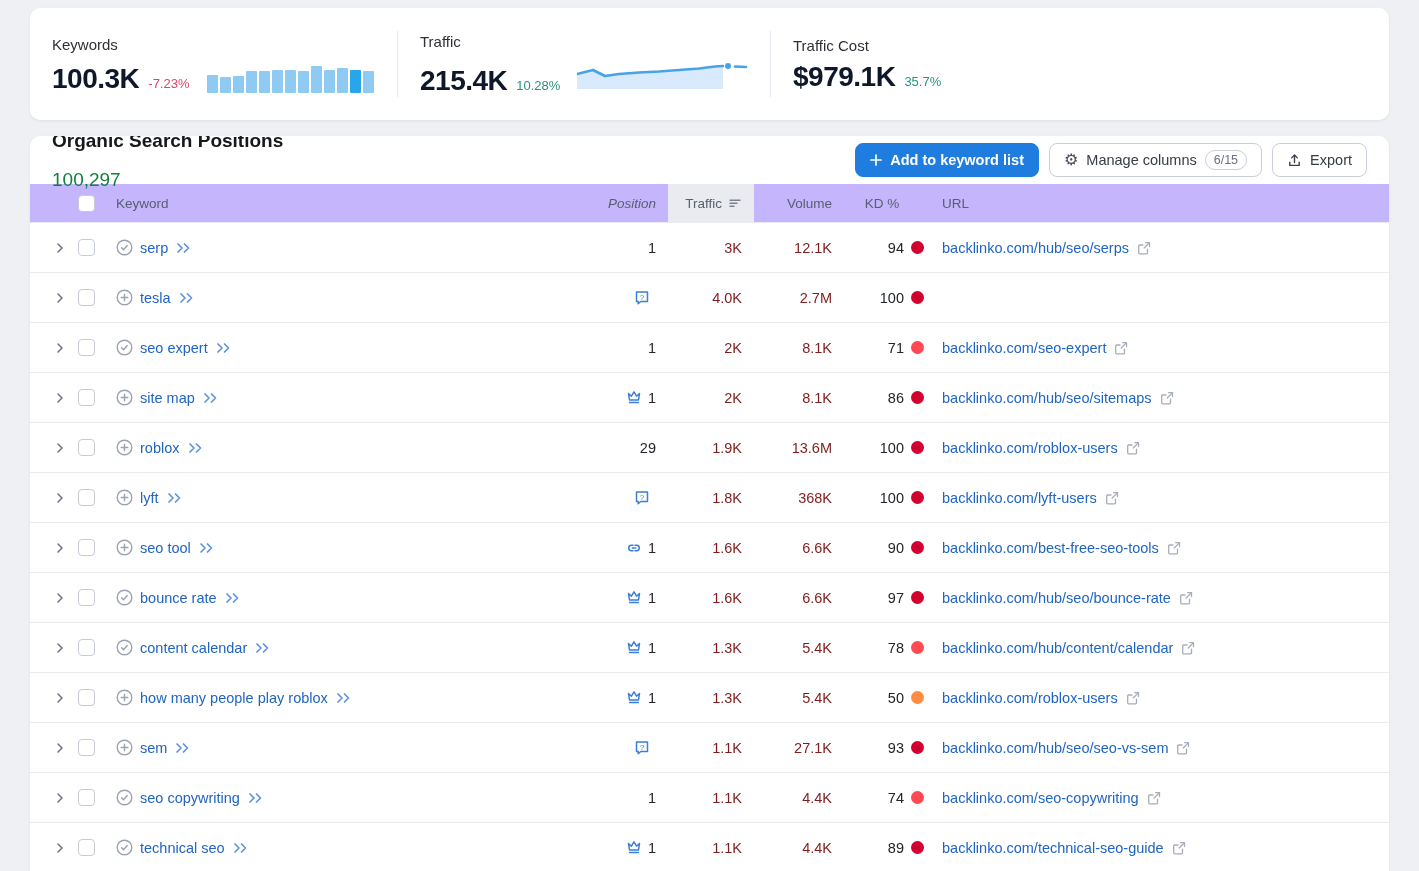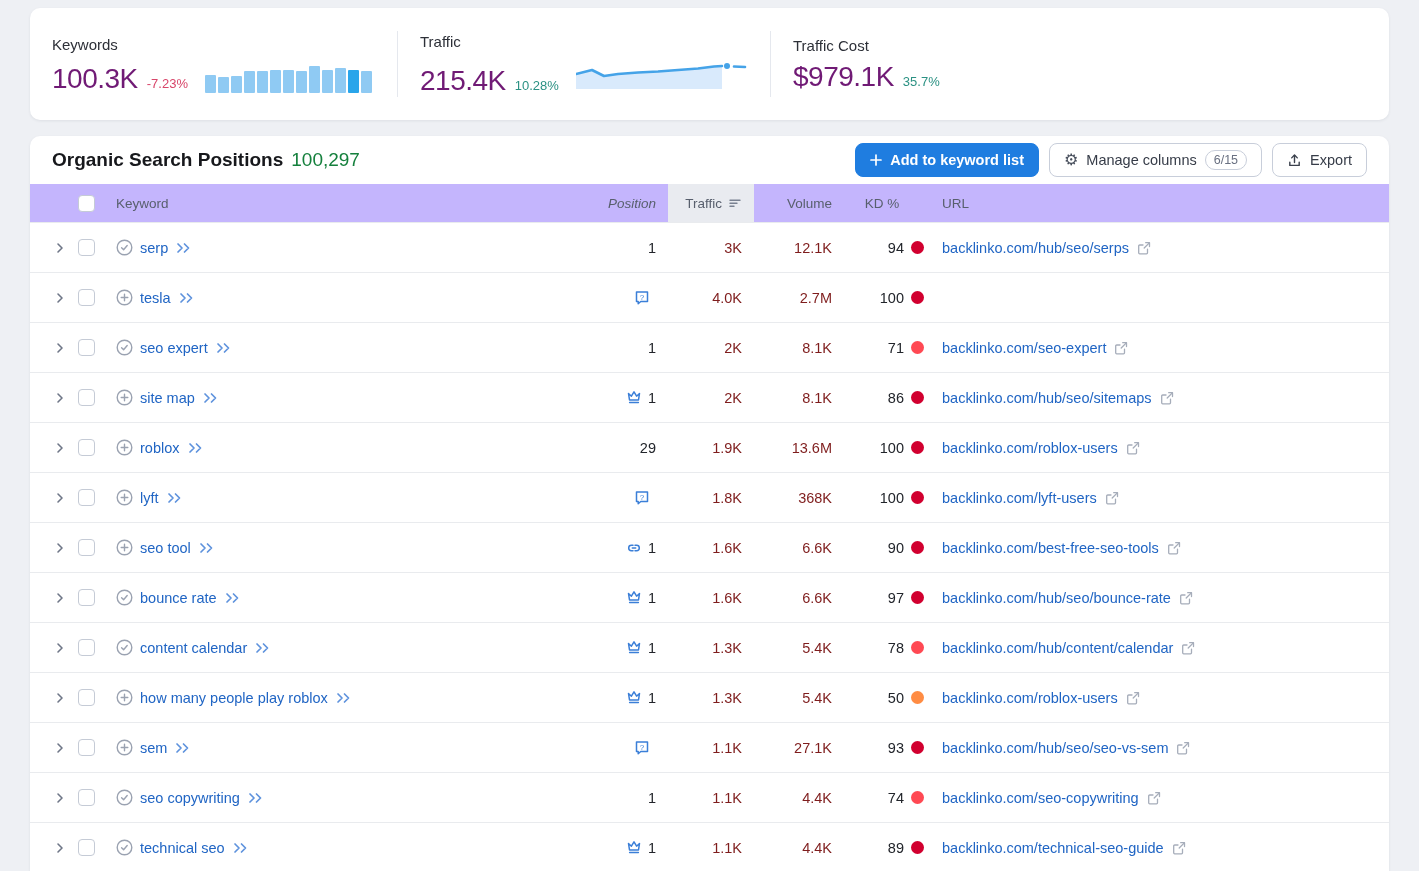--- a/index.html
+++ b/index.html
@@ -16,37 +16,37 @@
     position:absolute; left:30px; top:8px; width:1359px; height:112px;
     background:#fff; border-radius:10px;
     box-shadow:0 1px 3px rgba(24,33,50,.08);
     display:flex; align-items:center;
   }
   .stat { padding-left:22px; }
   .stat-kw { width:367px; }
   .stat-traffic { width:372px; }
   .stat-label { font-size:15px; color:#2d3038; margin-bottom:9px; }
   .stat-row { display:flex; align-items:flex-end; gap:9px; }
-  .stat-value { font-size:28px; font-weight:400; color:#701a75; line-height:1; letter-spacing:-.5px; }
+  .stat-value { font-size:28px; font-weight:700; color:#0f172a; line-height:1; letter-spacing:-.5px; }
   .stat-change { font-size:13px; padding-bottom:2px; }
   .stat-change.neg { color:#d8466a; }
   .stat-change.pos { color:#2b9183; }
   .v-divider { width:1px; height:66px; background:#e5e8ee; }
   .bar-chart { display:flex; align-items:flex-end; gap:2px; height:31px; margin-left:8px; }
   .bar { width:11px; border-radius:1px; }
   .spark-wrap { margin-left:8px; }
   
   .table-card {
     position:absolute; left:30px; top:136px; width:1359px; height:735px;
     background:#fff; border-radius:10px 10px 0 0;
     box-shadow:0 1px 3px rgba(24,33,50,.08);
     overflow:hidden;
   }
   .toolbar { height:48px; display:flex; align-items:center; justify-content:space-between; padding:0 22px; }
-  .toolbar h2 { margin:0; font-size:19px; font-weight:700; color:#17181c; display:flex; align-items:baseline; gap:8px; }
+  .toolbar h2 { margin:0; font-size:19px; font-weight:700; color:#17181c; display:flex; align-items:baseline; gap:17px;flex-direction:column; }
   .toolbar .count { color:#15803d; font-weight:400;text-align:center; }
   .actions { display:flex; gap:10px; align-items:center; }
   .btn {
     height:33px; border-radius:8px; font-size:14.5px; font-family:inherit;
     display:inline-flex; align-items:center; gap:8px; padding:16px 14px; cursor:pointer;
   }
   .btn-primary { background:#1f7de0; border:1px solid #1f7de0; color:#fff; font-weight:700; }
   .btn-secondary { background:#fff; border:1px solid #c8cedA; color:#363c48; font-weight:400; }
   .badge { border:1px solid #c8ceda; border-radius:12px; padding:2px 8px; font-size:12.5px; color:#697081; }
   .gear-glyph { font-size:16px; line-height:1; color:#4a515e; }

